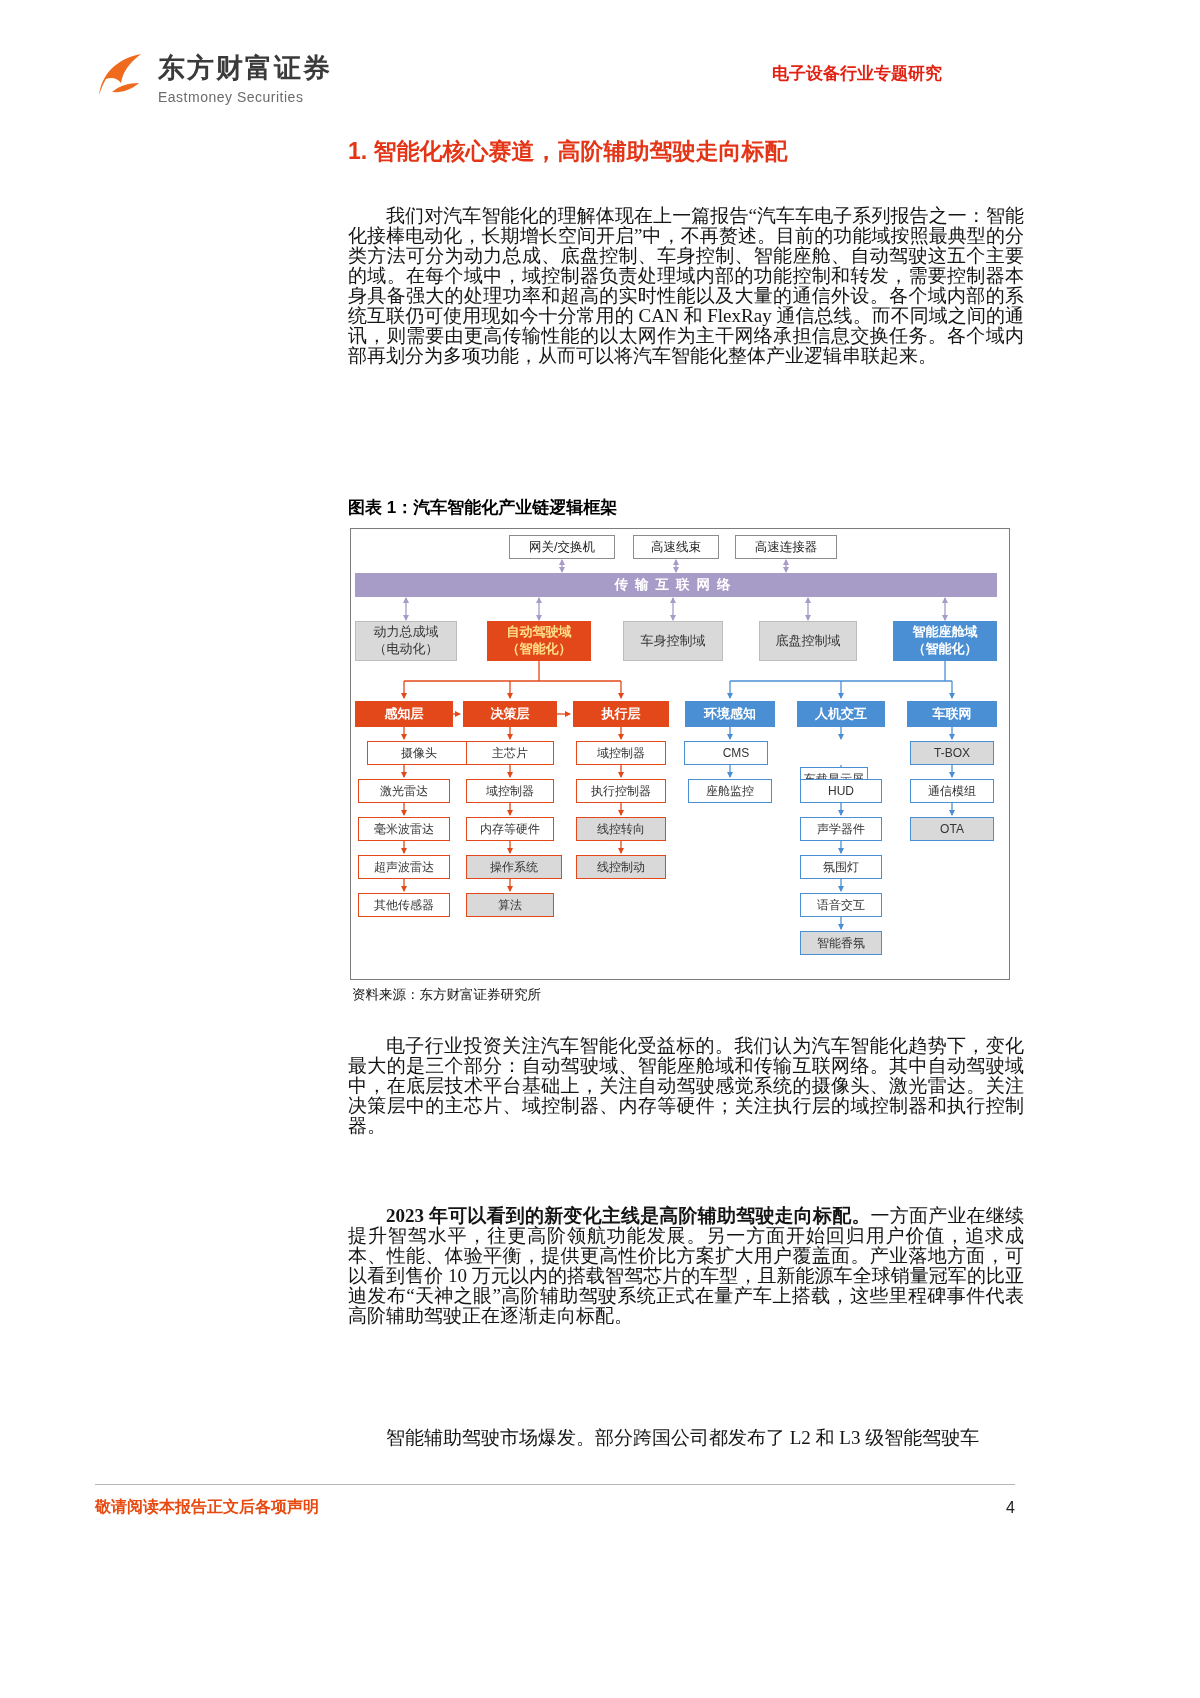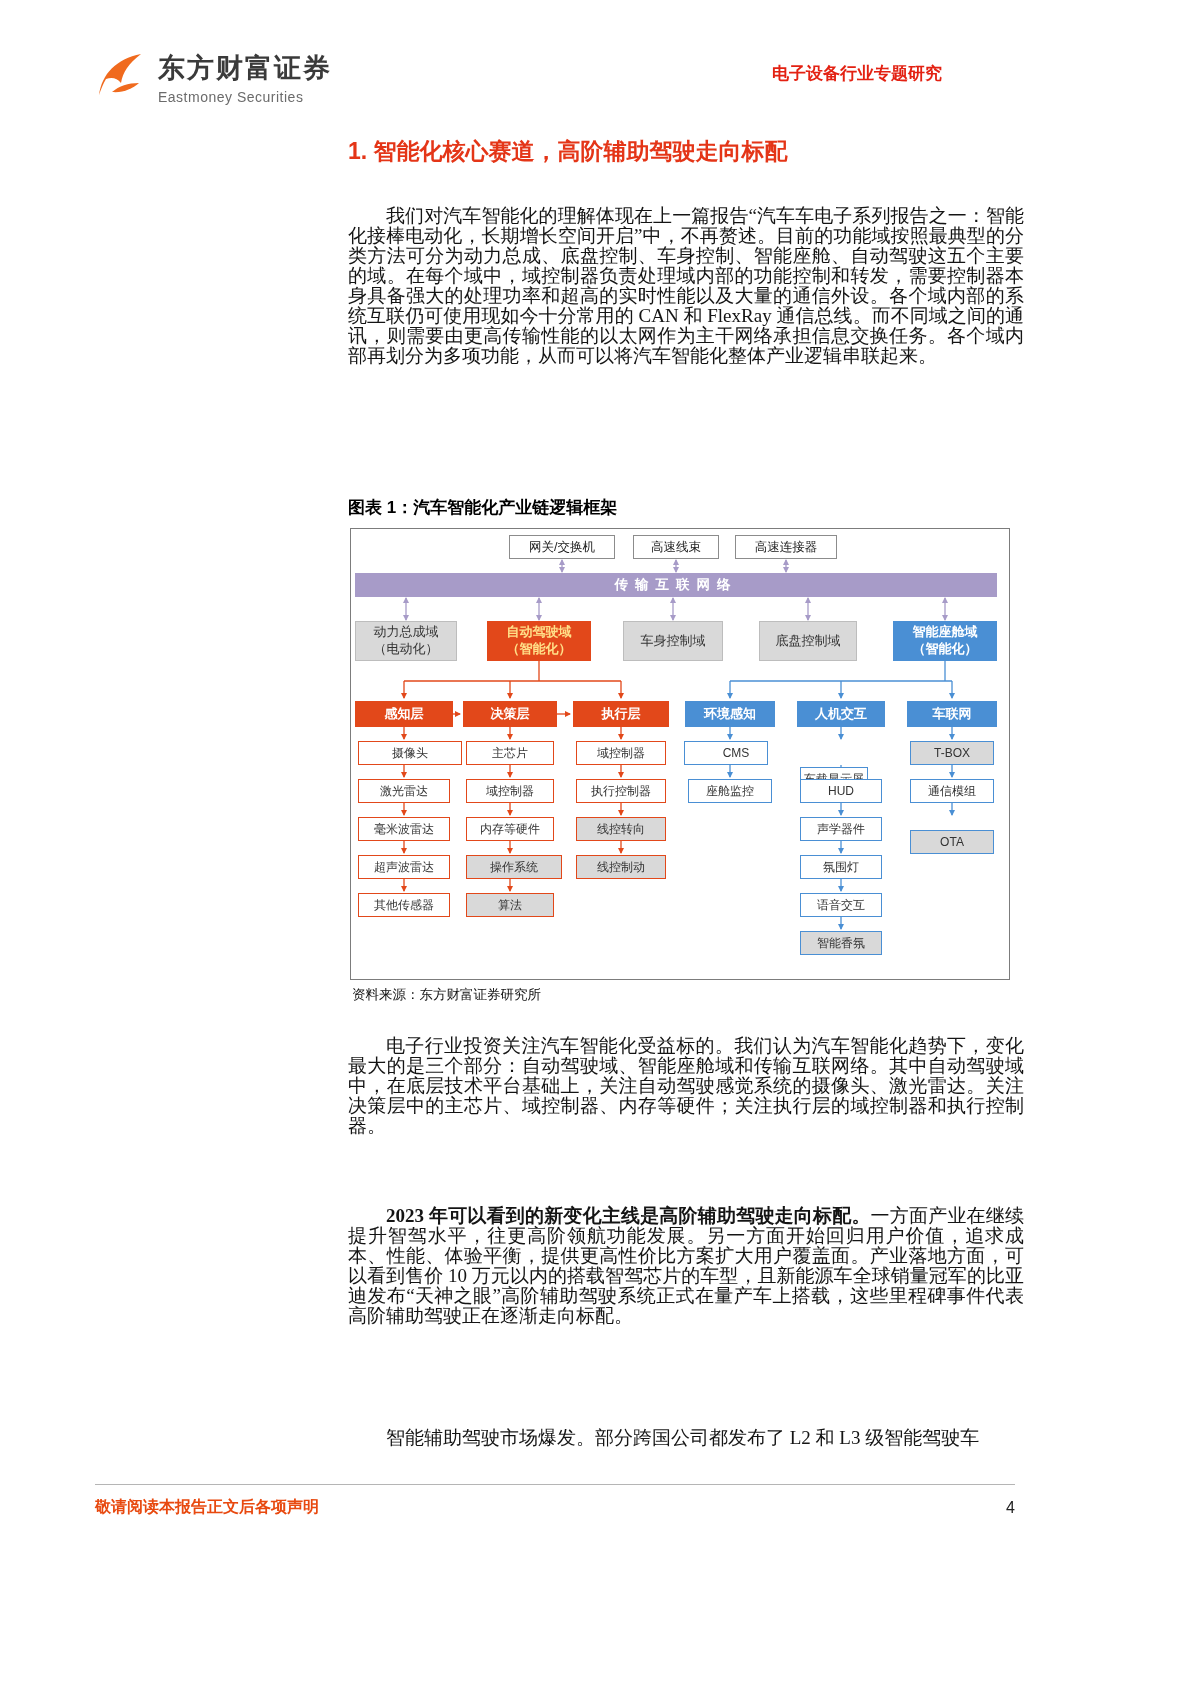--- a/index.html
+++ b/index.html
@@ -155,21 +155,21 @@
     <div class="box domain blue" style="left:542px;top:92px;width:104px;">智能座舱域
 （智能化）</div>
 
     <div class="box lhead red" style="left:4px;top:172px;width:98px;">感知层</div>
     <div class="box lhead red" style="left:112px;top:172px;width:94px;">决策层</div>
     <div class="box lhead red" style="left:222px;top:172px;width:96px;">执行层</div>
     <div class="box lhead blue" style="left:334px;top:172px;width:90px;">环境感知</div>
     <div class="box lhead blue" style="left:446px;top:172px;width:88px;">人机交互</div>
     <div class="box lhead blue" style="left:556px;top:172px;width:90px;">车联网</div>
 
-    <div class="box item red" style="left:7px;top:212px;width:104px;">摄像头</div>
+    <div class="box item red" style="left:16px;top:212px;width:104px;">摄像头</div>
     <div class="box item red" style="left:7px;top:250px;width:92px;">激光雷达</div>
     <div class="box item red" style="left:7px;top:288px;width:92px;">毫米波雷达</div>
     <div class="box item red" style="left:7px;top:326px;width:92px;">超声波雷达</div>
     <div class="box item red" style="left:7px;top:364px;width:92px;">其他传感器</div>
 
     <div class="box item red" style="left:115px;top:212px;width:88px;">主芯片</div>
     <div class="box item red" style="left:115px;top:250px;width:88px;">域控制器</div>
     <div class="box item red" style="left:115px;top:288px;width:88px;">内存等硬件</div>
     <div class="box item red gray" style="left:115px;top:326px;width:96px;">操作系统</div>
     <div class="box item red gray" style="left:115px;top:364px;width:88px;">算法</div>
@@ -184,21 +184,21 @@
 
     <div class="box item blue" style="left:449px;top:212px;width:68px;margin-top:26px;">车载显示屏</div>
     <div class="box item blue" style="left:449px;top:250px;width:82px;">HUD</div>
     <div class="box item blue" style="left:449px;top:288px;width:82px;">声学器件</div>
     <div class="box item blue" style="left:449px;top:326px;width:82px;">氛围灯</div>
     <div class="box item blue" style="left:449px;top:364px;width:82px;">语音交互</div>
     <div class="box item blue gray" style="left:449px;top:402px;width:82px;">智能香氛</div>
 
     <div class="box item blue gray" style="left:559px;top:212px;width:84px;">T-BOX</div>
     <div class="box item blue" style="left:559px;top:250px;width:84px;">通信模组</div>
-    <div class="box item blue gray" style="left:559px;top:288px;width:84px;margin-top:13px;">OTA</div>
+    <div class="box item blue gray" style="left:559px;top:288px;width:84px;">OTA</div>
   </div>
 
   <div class="source">资料来源：东方财富证券研究所</div>
 
   <div class="para" style="top:1036px;">电子行业投资关注汽车智能化受益标的。我们认为汽车智能化趋势下，变化最大的是三个部分：自动驾驶域、智能座舱域和传输互联网络。其中自动驾驶域中，在底层技术平台基础上，关注自动驾驶感觉系统的摄像头、激光雷达。关注决策层中的主芯片、域控制器、内存等硬件；关注执行层的域控制器和执行控制器。</div>
 
   <div class="para" style="top:1206px;"><b>2023 年可以看到的新变化主线是高阶辅助驾驶走向标配。</b><span>一方面产业在继续提升智驾水平，往更高阶领航功能发展。另一方面开始回归用户价值，追求成本、性能、体验平衡，提供更高性价比方案扩大用户覆盖面。产业落地方面，可以看到售价 10 万元以内的搭载智驾芯片的车型，且新能源车全球销量冠军的比亚迪发布“天神之眼”高阶辅助驾驶系统正式在量产车上搭载，这些里程碑事件代表高阶辅助驾驶正在逐渐走向标配。</span></div>
 
   <div class="para" style="top:1428px;">智能辅助驾驶市场爆发。部分跨国公司都发布了 L2 和 L3 级智能驾驶车</div>
 

